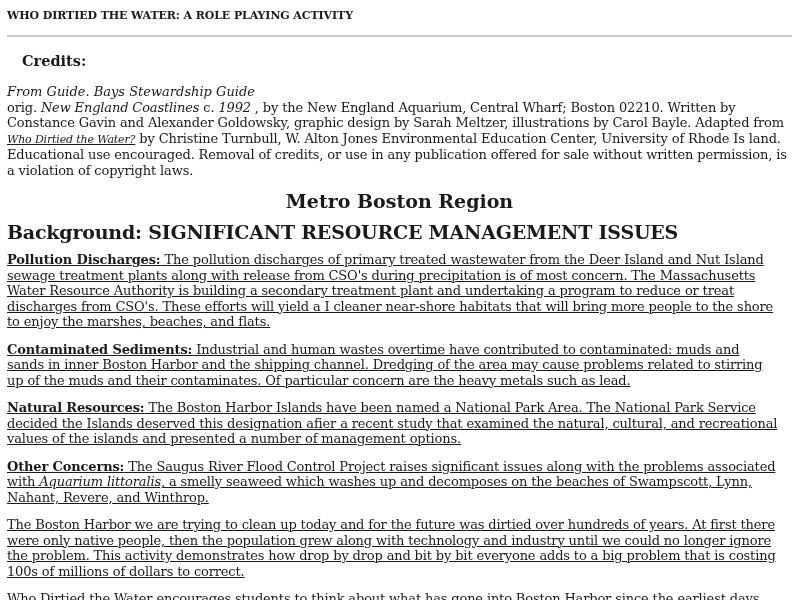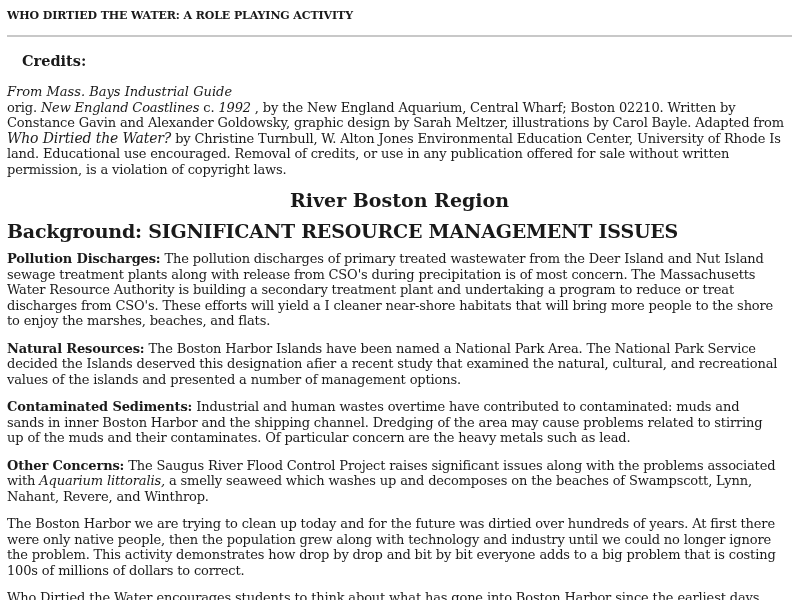--- a/index.html
+++ b/index.html
@@ -42,68 +42,70 @@
       font-style: italic;
       margin: 0;
     }
     .credits-body {
       margin: 0;
       letter-spacing: -0.15px;
     }
     .credits-body em { font-style: italic; margin-top: 44px; }
     .credits-body .small-italic {
       font-style: italic;
-      font-size: 14px;
+      font-size: 11px;
+      text-decoration: underline;
     }
     .region-title {
       text-align: center;
       font-weight: bold;
       font-size: 19px;
       line-height: 24px;
       margin: 11px 0 0 0;
     }
     .section-heading {
       font-weight: bold;
       font-size: 19px;
       line-height: 18px;
       margin: 10px 0 0 0;
       letter-spacing: -0.2px;
     }
     .para {
       margin: 12px 12px 0 0;
       letter-spacing: -0.15px;
+      text-decoration: underline;
     }
     .para .label { font-weight: bold; }
     .para em { font-style: italic; }
     .para.first { margin-top: 11px; }
   </style>
 </head>
 <body>
 
 <div class="page">
 
   <h1 class="doc-title">WHO DIRTIED THE WATER: A ROLE PLAYING ACTIVITY</h1>
 
   <hr class="rule">
 
   <div>
     <div class="credits-heading">Credits:</div>
-    <div class="credits-source">From Mass. Bays Industrial Guide</div>
+    <div class="credits-source">From Guide. Bays Stewardship Guide</div>
     <p class="credits-body"><span>orig. </span><em>New England Coastlines</em><span> c. </span><em>1992 </em><span>, by the New England Aquarium, Central Wharf; Boston 02210. Written by Constance Gavin and Alexander Goldowsky, graphic design by Sarah Meltzer, illustrations by Carol Bayle. Adapted from </span><span class="small-italic">Who Dirtied the Water?</span><span> by Christine Turnbull, W. Alton Jones Environmental Education Center, University of Rhode Is land. Educational use encouraged. Removal of credits, or use in any publication offered for sale without written permission, is a violation of copyright laws.</span></p>
   </div>
 
-  <h2 class="region-title">River Boston Region</h2>
+  <h2 class="region-title">Metro Boston Region</h2>
 
   <h3 class="section-heading">Background: SIGNIFICANT RESOURCE MANAGEMENT ISSUES</h3>
 
   <p class="para first"><span class="label">Pollution Discharges:</span><span> The pollution discharges of primary treated wastewater from the Deer Island and Nut Island sewage treatment plants along with release from CSO's during precipitation is of most concern. The Massachusetts Water Resource Authority is building a secondary treatment plant and undertaking a program to reduce or treat discharges from CSO's. These efforts will yield a I cleaner near-shore habitats that will bring more people to the shore to enjoy the marshes, beaches, and flats.</span></p>
 
+  <p class="para"><span class="label">Contaminated Sediments:</span><span> Industrial and human wastes overtime have contributed to contaminated: muds and sands in inner Boston Harbor and the shipping channel. Dredging of the area may cause problems related to stirring up of the muds and their contaminates. Of particular concern are the heavy metals such as lead.</span></p>
+
   <p class="para"><span class="label">Natural Resources:</span><span> The Boston Harbor Islands have been named a National Park Area. The National Park Service decided the Islands deserved this designation afier a recent study that examined the natural, cultural, and recreational values of the islands and presented a number of management options.</span></p>
-
-  <p class="para"><span class="label">Contaminated Sediments:</span><span> Industrial and human wastes overtime have contributed to contaminated: muds and sands in inner Boston Harbor and the shipping channel. Dredging of the area may cause problems related to stirring up of the muds and their contaminates. Of particular concern are the heavy metals such as lead.</span></p>
 
   <p class="para"><span class="label">Other Concerns:</span><span> The Saugus River Flood Control Project raises significant issues along with the problems associated with </span><em>Aquarium littoralis,</em><span> a smelly seaweed which washes up and decomposes on the beaches of Swampscott, Lynn, Nahant, Revere, and Winthrop.</span></p>
 
   <p class="para">The Boston Harbor we are trying to clean up today and for the future was dirtied over hundreds of years. At first there were only native people, then the population grew along with technology and industry until we could no longer ignore the problem. This activity demonstrates how drop by drop and bit by bit everyone adds to a big problem that is costing 100s of millions of dollars to correct.</p>
 
   <p class="para">Who Dirtied the Water encourages students to think about what has gone into Boston Harbor since the earliest days when only the Native People lived here. The students take on roles of historical and modern characters who contribute something they might throw away in their historic time. At the end students should have a greater concern for their</p>
 
 </div>
 
 </body></html>

